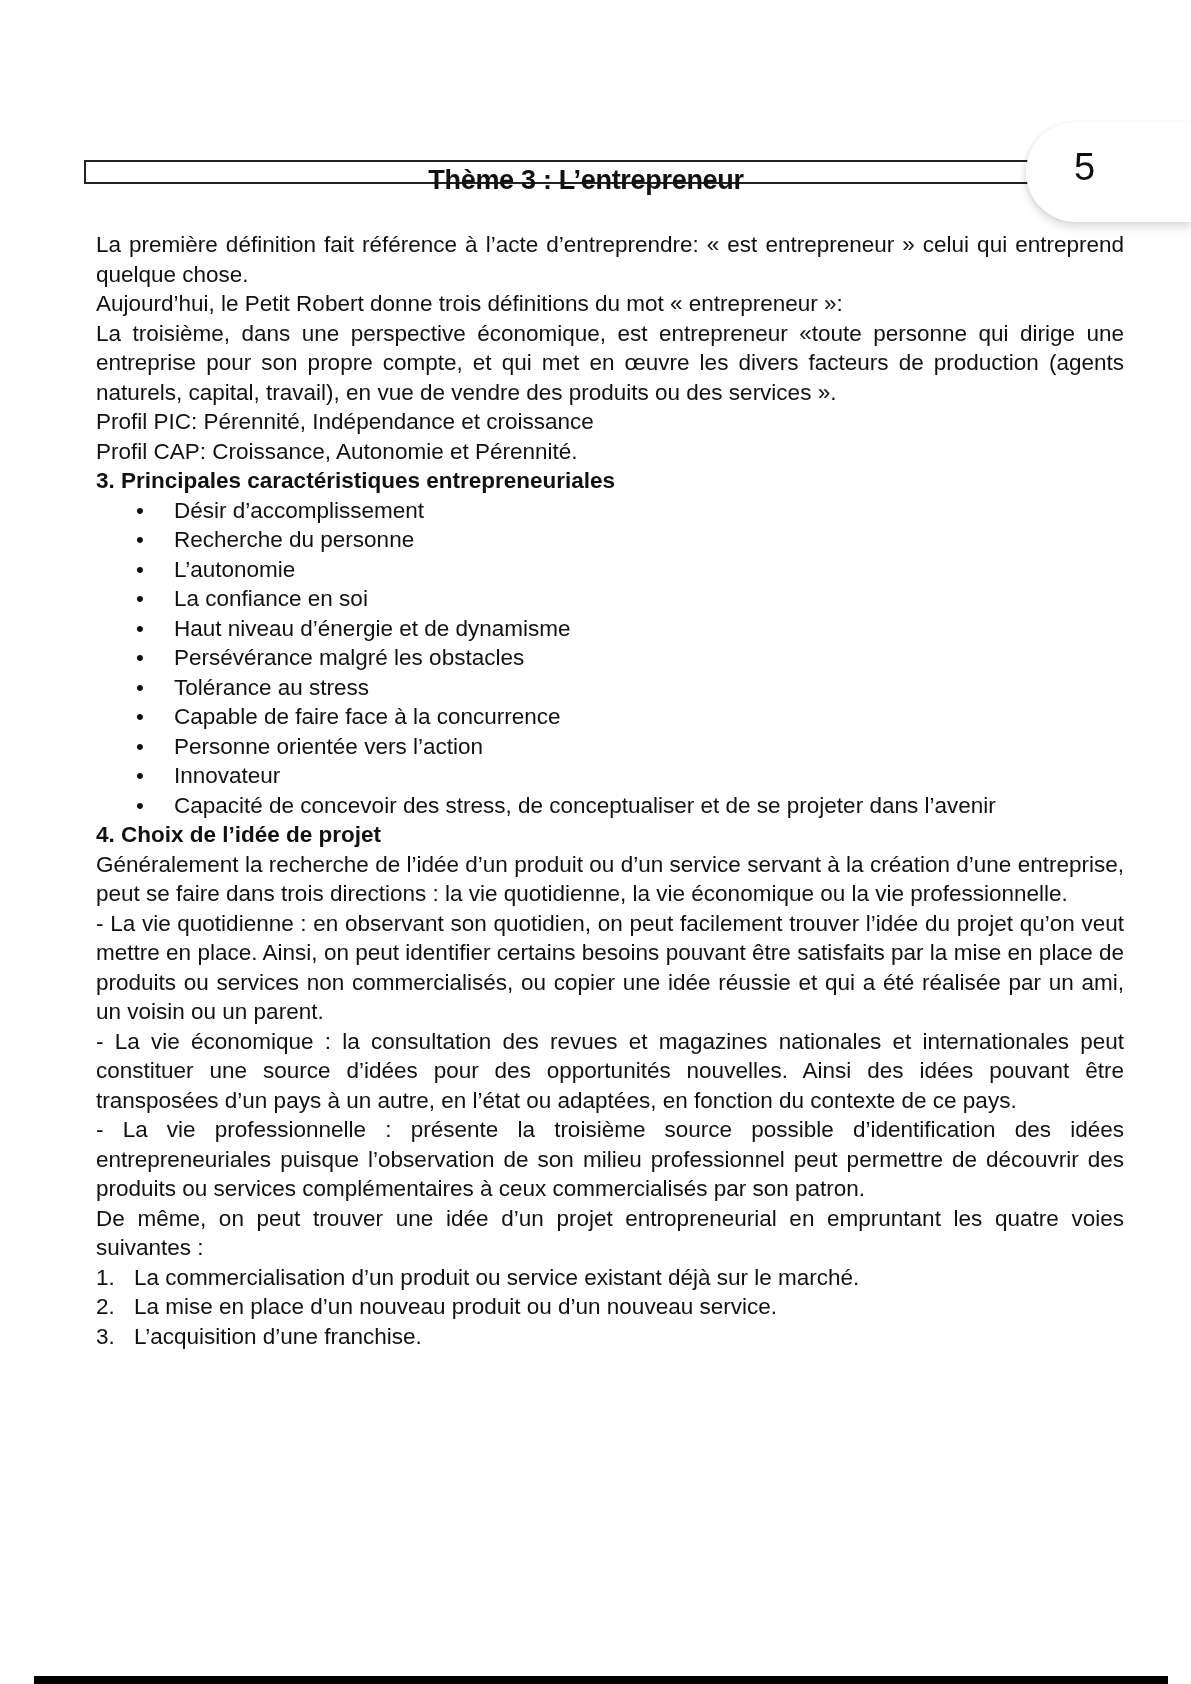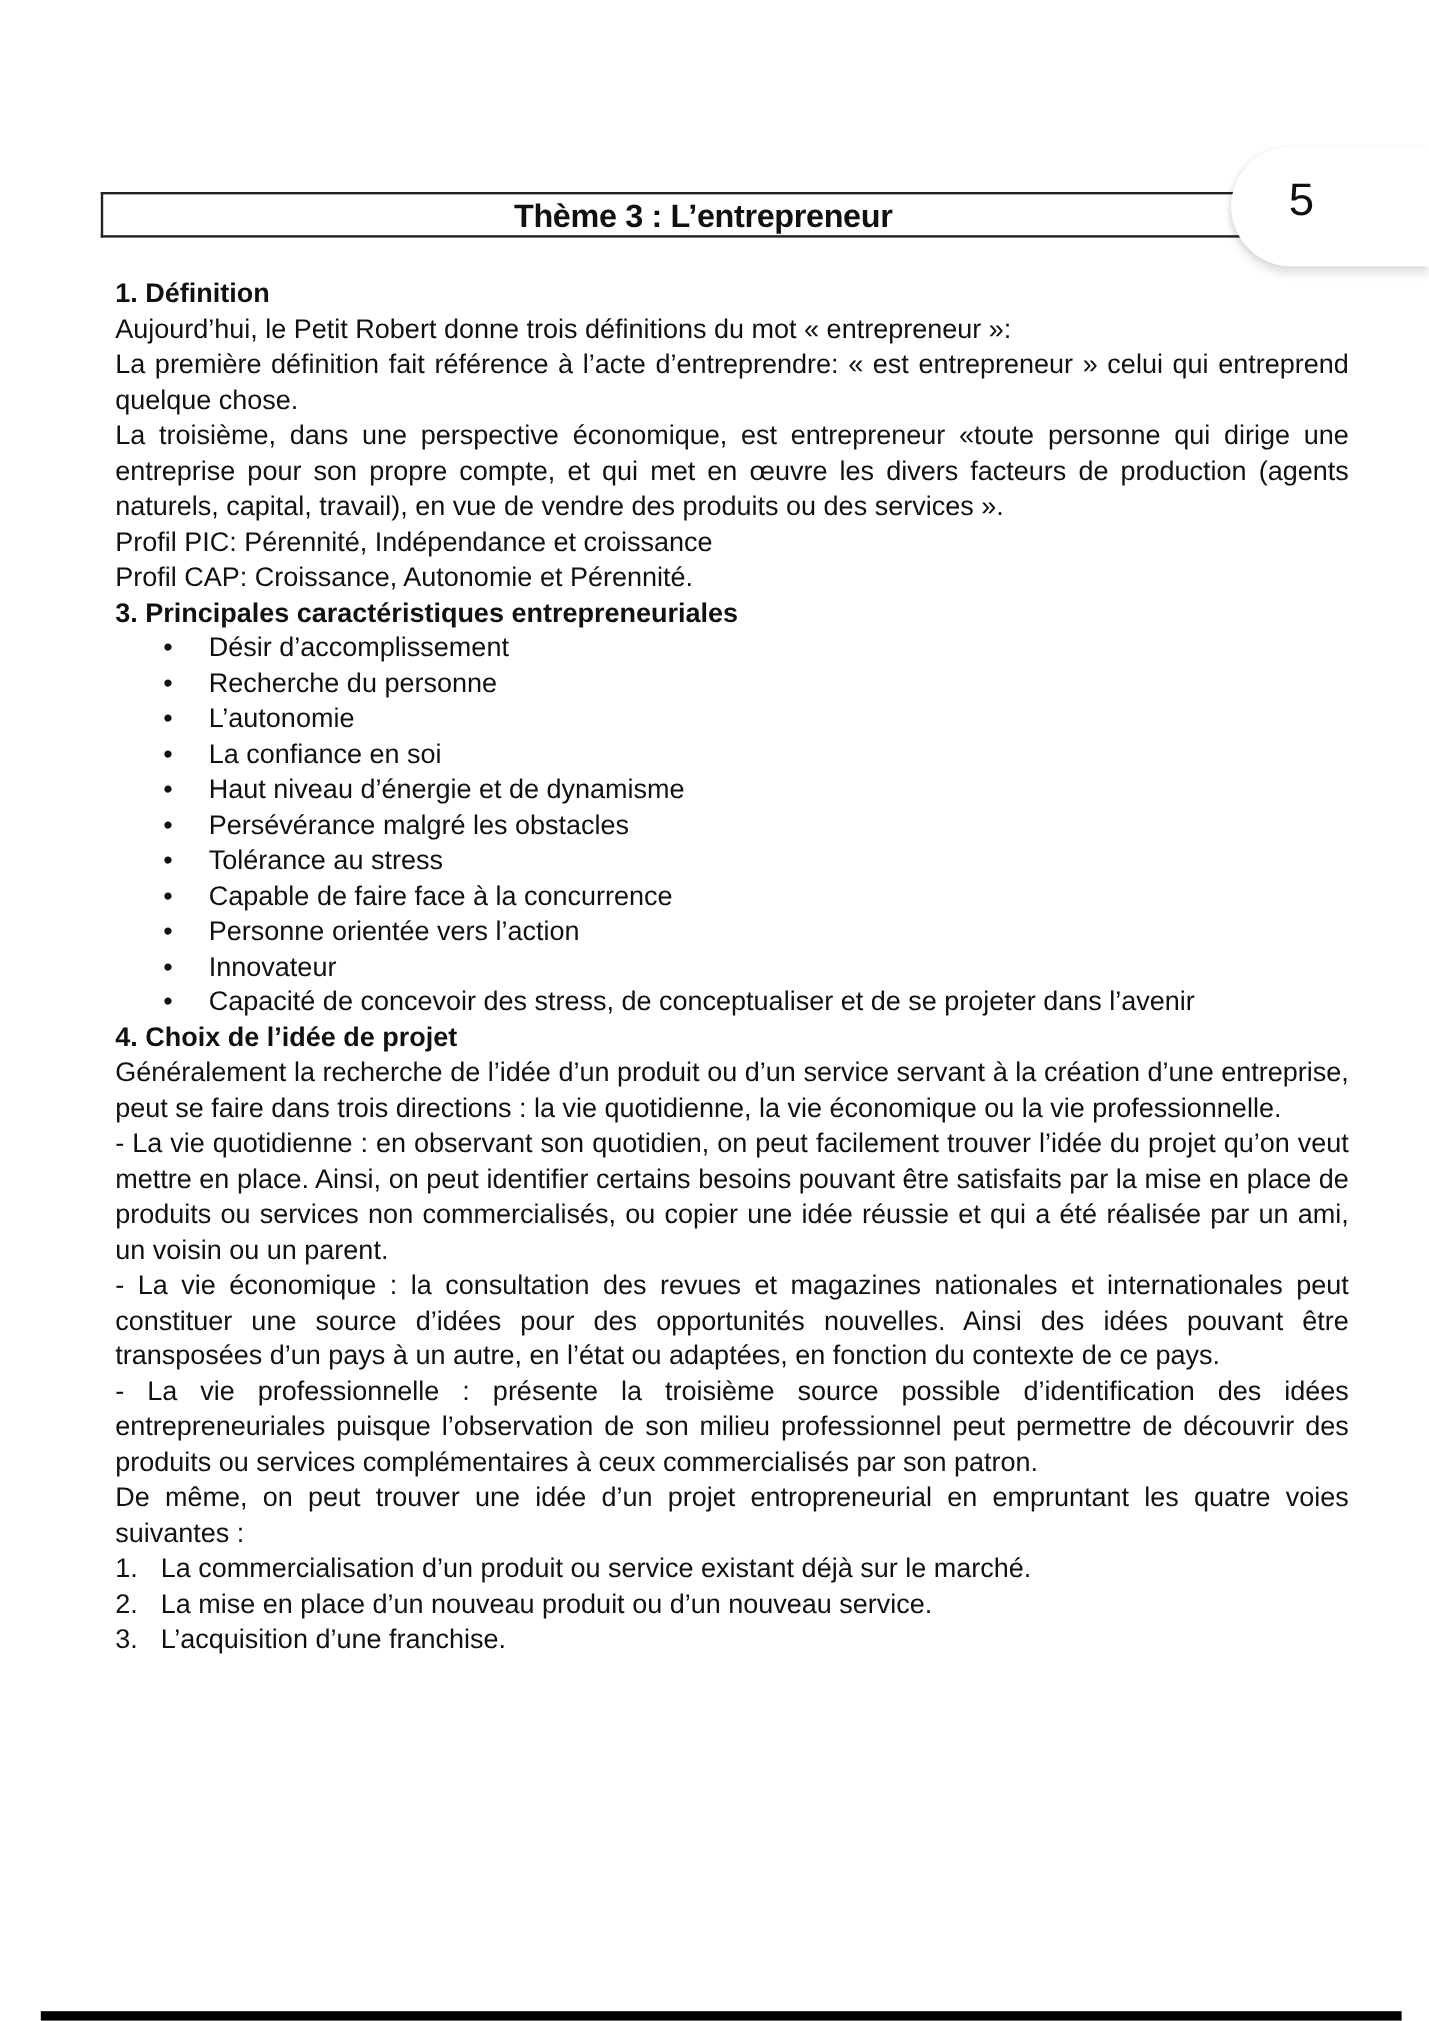--- a/index.html
+++ b/index.html
@@ -1,18 +1,18 @@
 <!DOCTYPE html>
 <html><head>
 <meta charset="utf-8">
 <style>
   html, body { margin: 0; padding: 0; background: #ffffff; }
   body { width: 1191px; height: 1684px; position: relative; overflow: hidden;
          font-family: "Liberation Sans", sans-serif; color: #111; }
-  .title-box { position: absolute; left: 84px; top: 160px; width: 970px; height: 38px;
+  .title-box { position: absolute; left: 84px; top: 160px; width: 970px; height: 24px;
                border: 2px solid #222; border-right: none; box-sizing: border-box; background: #fff; }
   .title-text { position: absolute; left: 0; top: 0; width: 1000px; text-align: center; line-height: 36px;
                 font-weight: bold; font-size: 27px; letter-spacing: -0.3px; }
   .page-tab { position: absolute; left: 1026px; top: 122px; width: 165px; height: 100px;
               border-radius: 50px 0 0 50px; background: #fff;
               box-shadow: 0 6px 8px rgba(0,0,0,0.12), -2px 0 4px rgba(0,0,0,0.06); }
   .page-num { position: absolute; left: 48px; top: 24px; font-size: 38px; font-weight: normal; }
   .content { position: absolute; left: 96px; top: 230px; width: 1028px; font-size: 22.5px; line-height: 29.5px; }
   .content p { margin: 0; text-align: justify; }
   .h { font-weight: bold; }
@@ -29,23 +29,22 @@
 
 <div class="title-box">
   <div class="title-text">Thème 3 : L’entrepreneur</div>
 </div>
 <div class="page-tab">
   <span class="page-num">5</span>
 </div>
 
 <div class="content">
 
-  <p class="h">1. Définition</p>
+  <p>La première définition fait référence à l’acte d’entreprendre: « est entrepreneur » celui qui entreprend quelque chose.</p>
   <p style="text-align:left">Aujourd’hui, le Petit Robert donne trois définitions du mot « entrepreneur »:</p>
-  <p>La première définition fait référence à l’acte d’entreprendre: « est entrepreneur » celui qui entreprend quelque chose.</p>
   <p>La troisième, dans une perspective économique, est entrepreneur «toute personne qui dirige une entreprise pour son propre compte, et qui met en œuvre les divers facteurs de production (agents naturels, capital, travail), en vue de vendre des produits ou des services ».</p>
 
   <p>Profil PIC: Pérennité, Indépendance et croissance</p>
   <p>Profil CAP: Croissance, Autonomie et Pérennité.</p>
 
   <p class="h">3. Principales caractéristiques entrepreneuriales</p>
   <ul class="bullets">
     <li><span class="dot">•</span><span>Désir d’accomplissement</span></li>
     <li><span class="dot">•</span><span>Recherche du personne</span></li>
     <li><span class="dot">•</span><span>L’autonomie</span></li>

